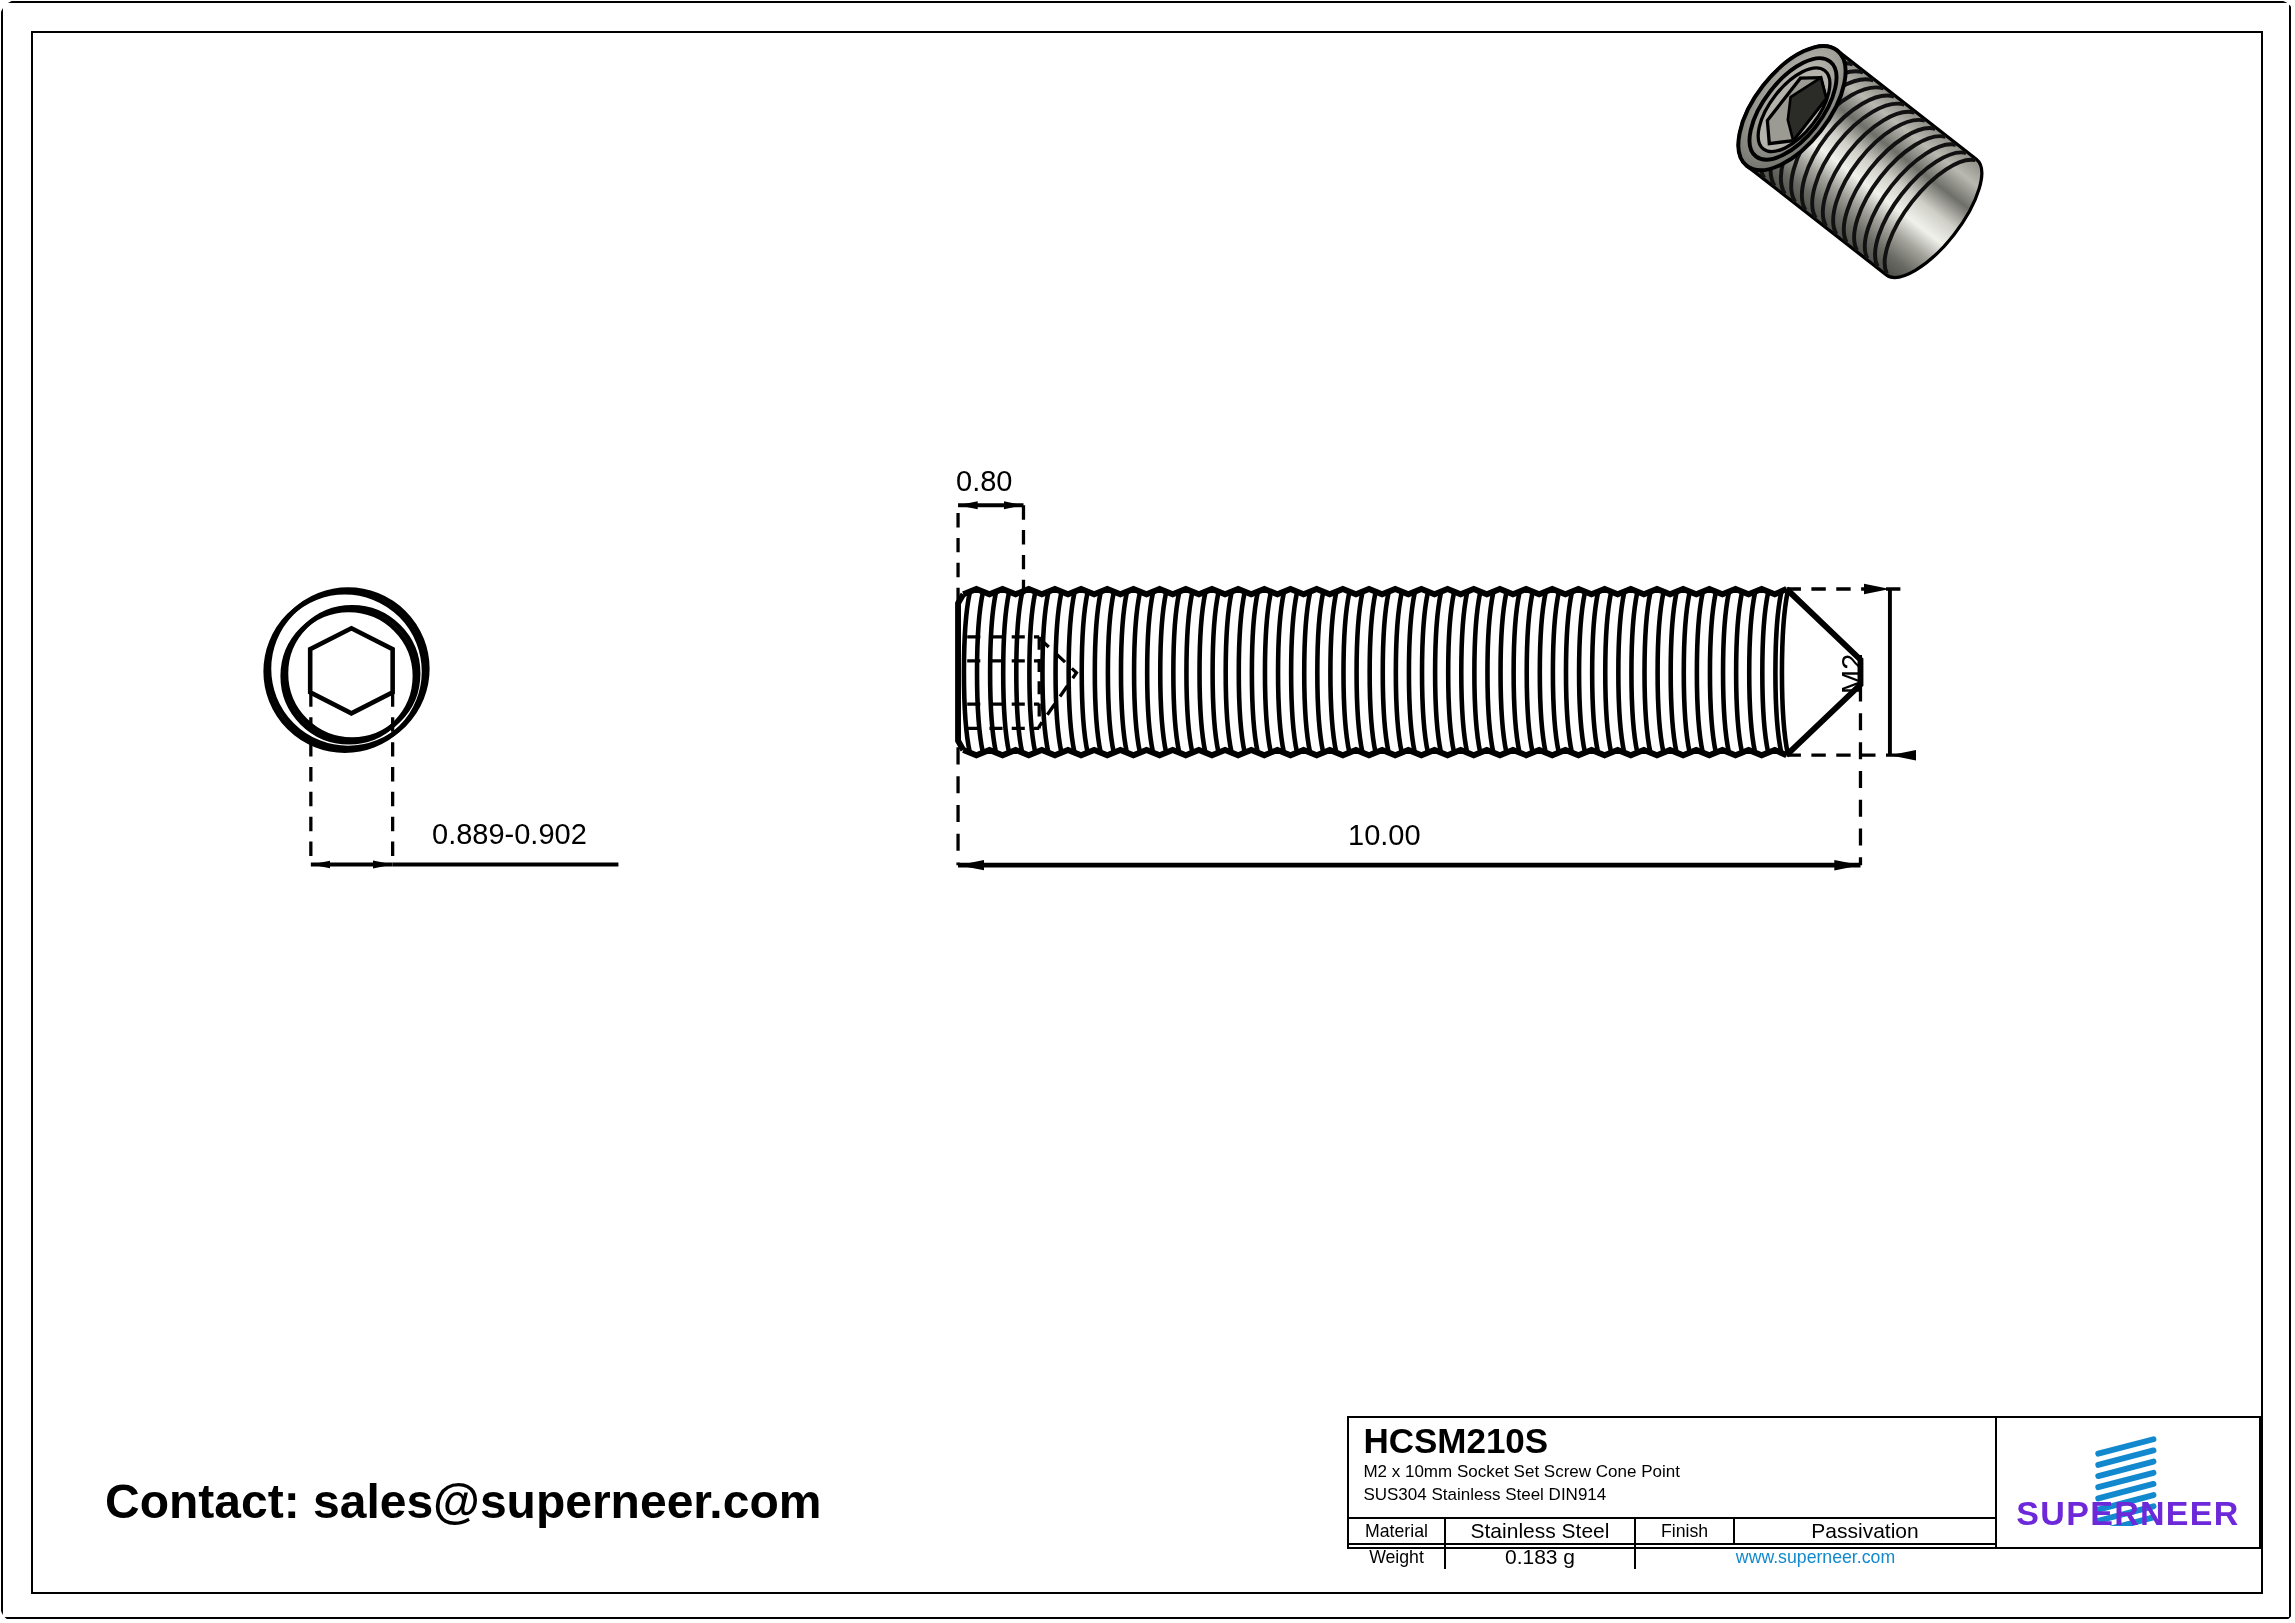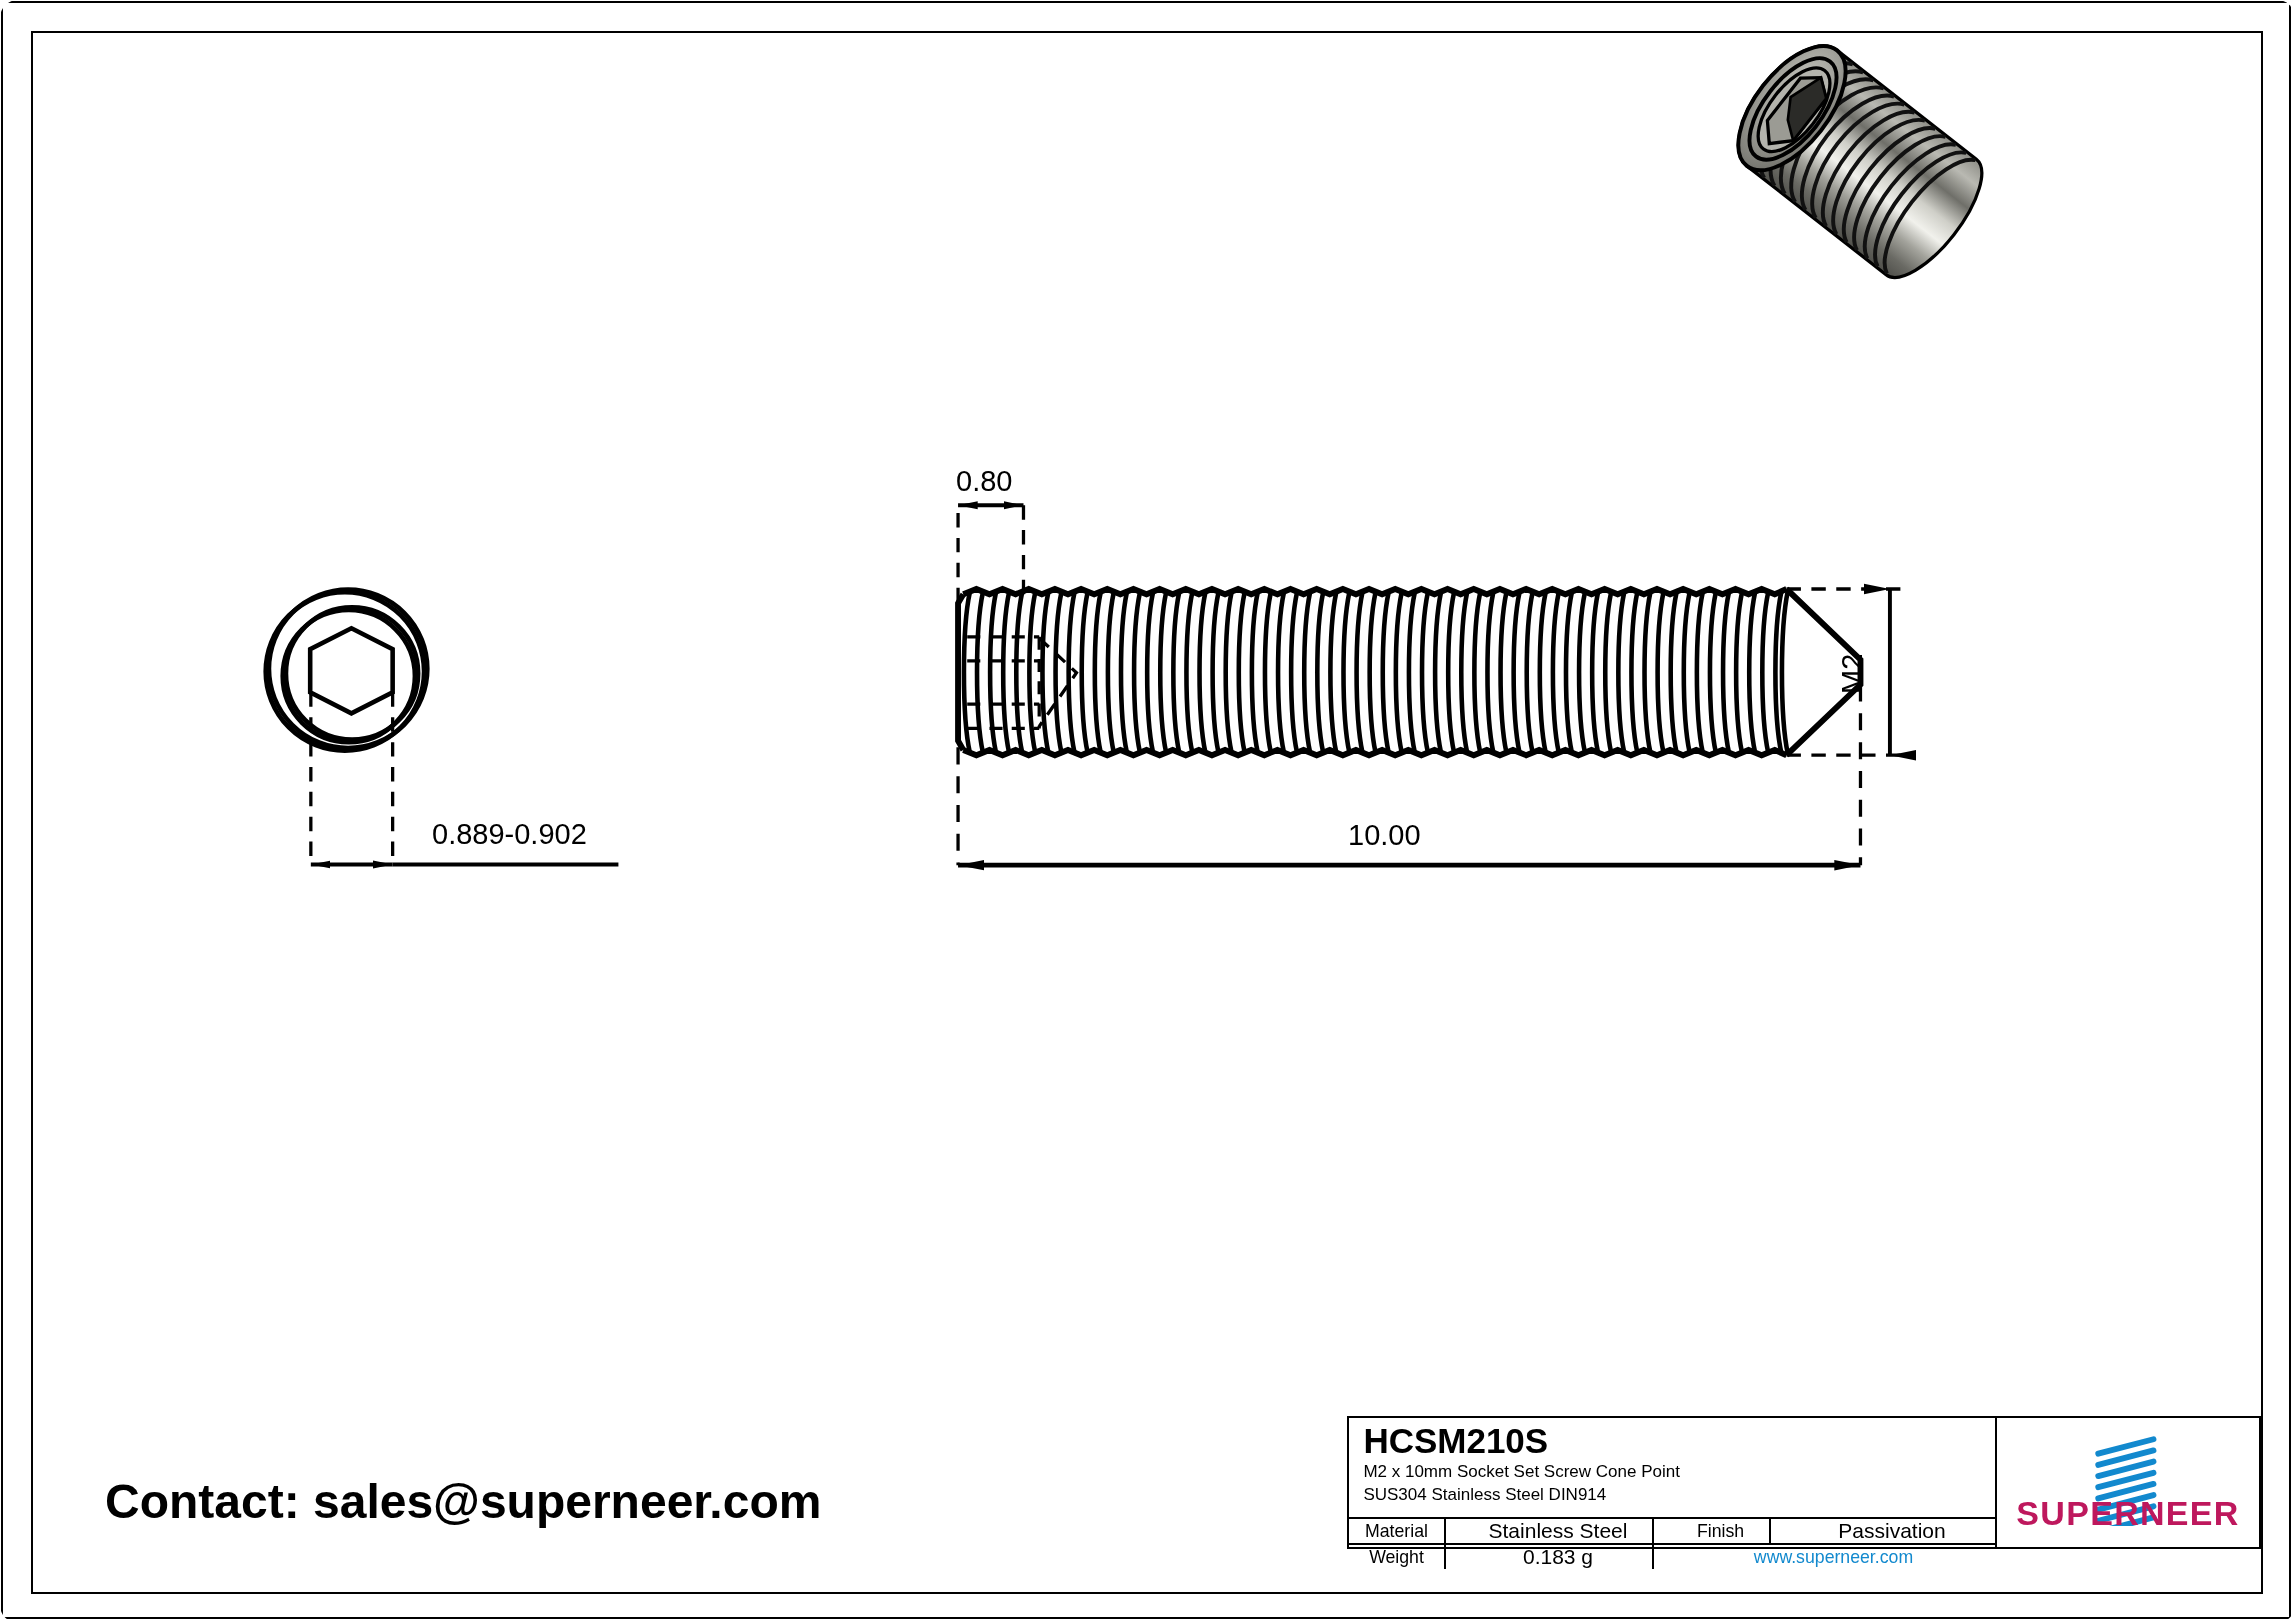--- a/index.html
+++ b/index.html
@@ -102,21 +102,20 @@
   }
   .tb-table {
     flex: 1 1 auto;
     display: flex;
     flex-direction: column;
   }
   .tb-row {
     display: flex;
     flex-direction: row;
     flex: 1 1 0;
-    gap: 18px;
   }
   .tb-row.first { border-bottom: 2px solid #000; }
   .tb-cell {
     display: flex;
     align-items: center;
     justify-content: center;
     box-sizing: border-box;
     font-size: 18.3px;
     color: #000;
     white-space: nowrap;
@@ -145,21 +144,21 @@
     width: 79px;
     height: 92px;
   }
   .logo-word {
     position: absolute;
     bottom: 14.4px;
     left: 0; right: 0;
     text-align: center;
     font-size: 34px;
     font-weight: bold;
-    color: #be185d;
+    color: #6d28d9;
     letter-spacing: 1.3px;
     font-family: "Liberation Sans", sans-serif;
   }
 
   
   .dim-label {
     position: absolute;
     font-size: 29px;
     color: #000;
     white-space: nowrap;

